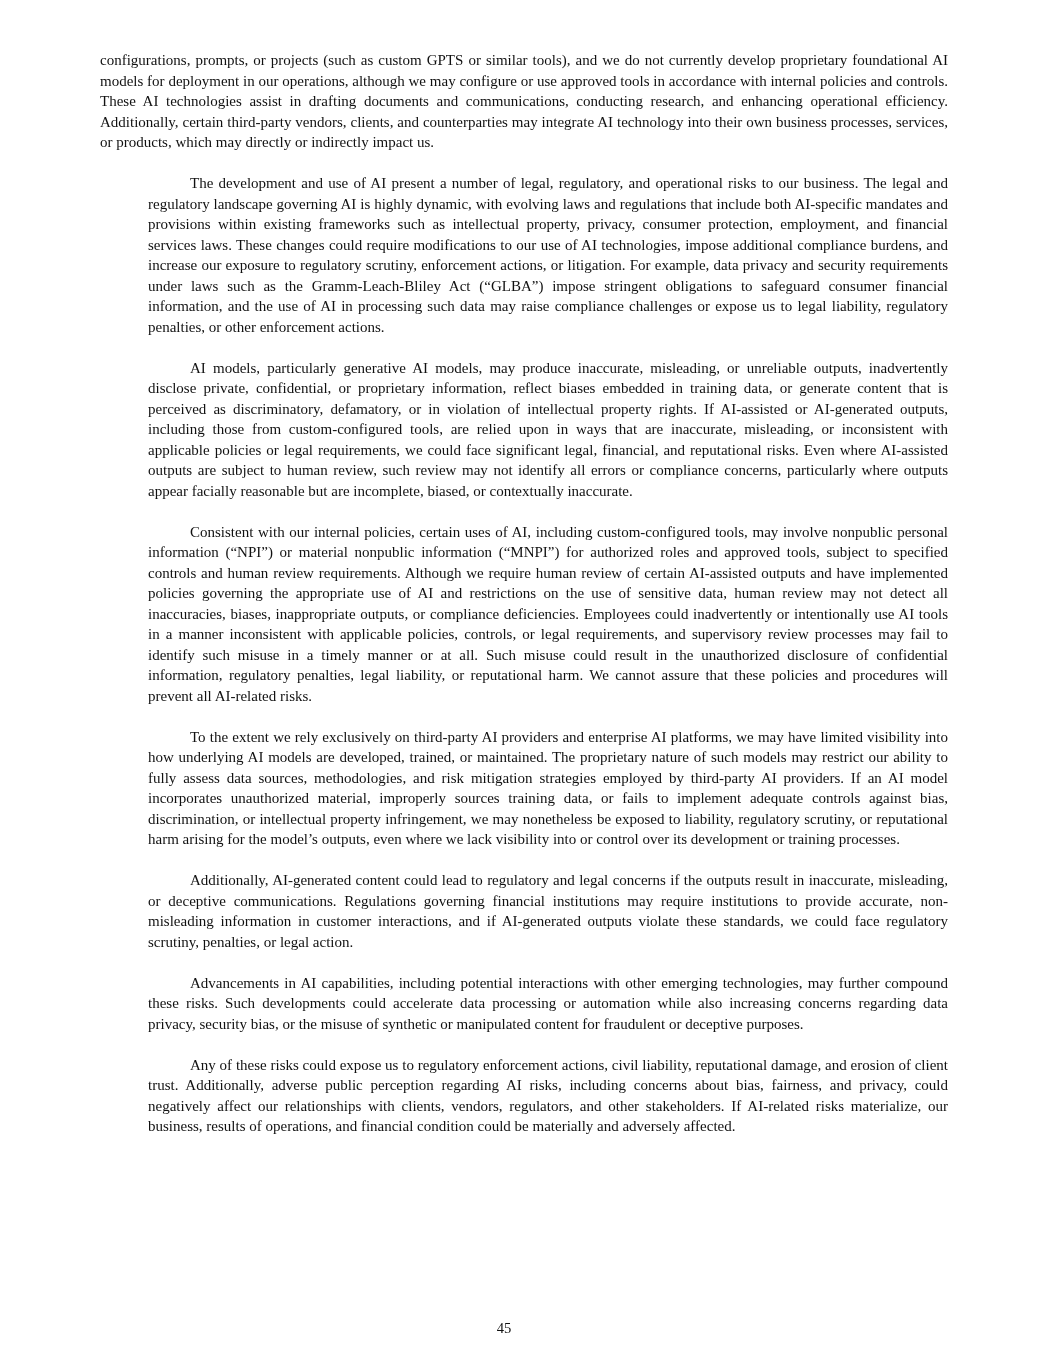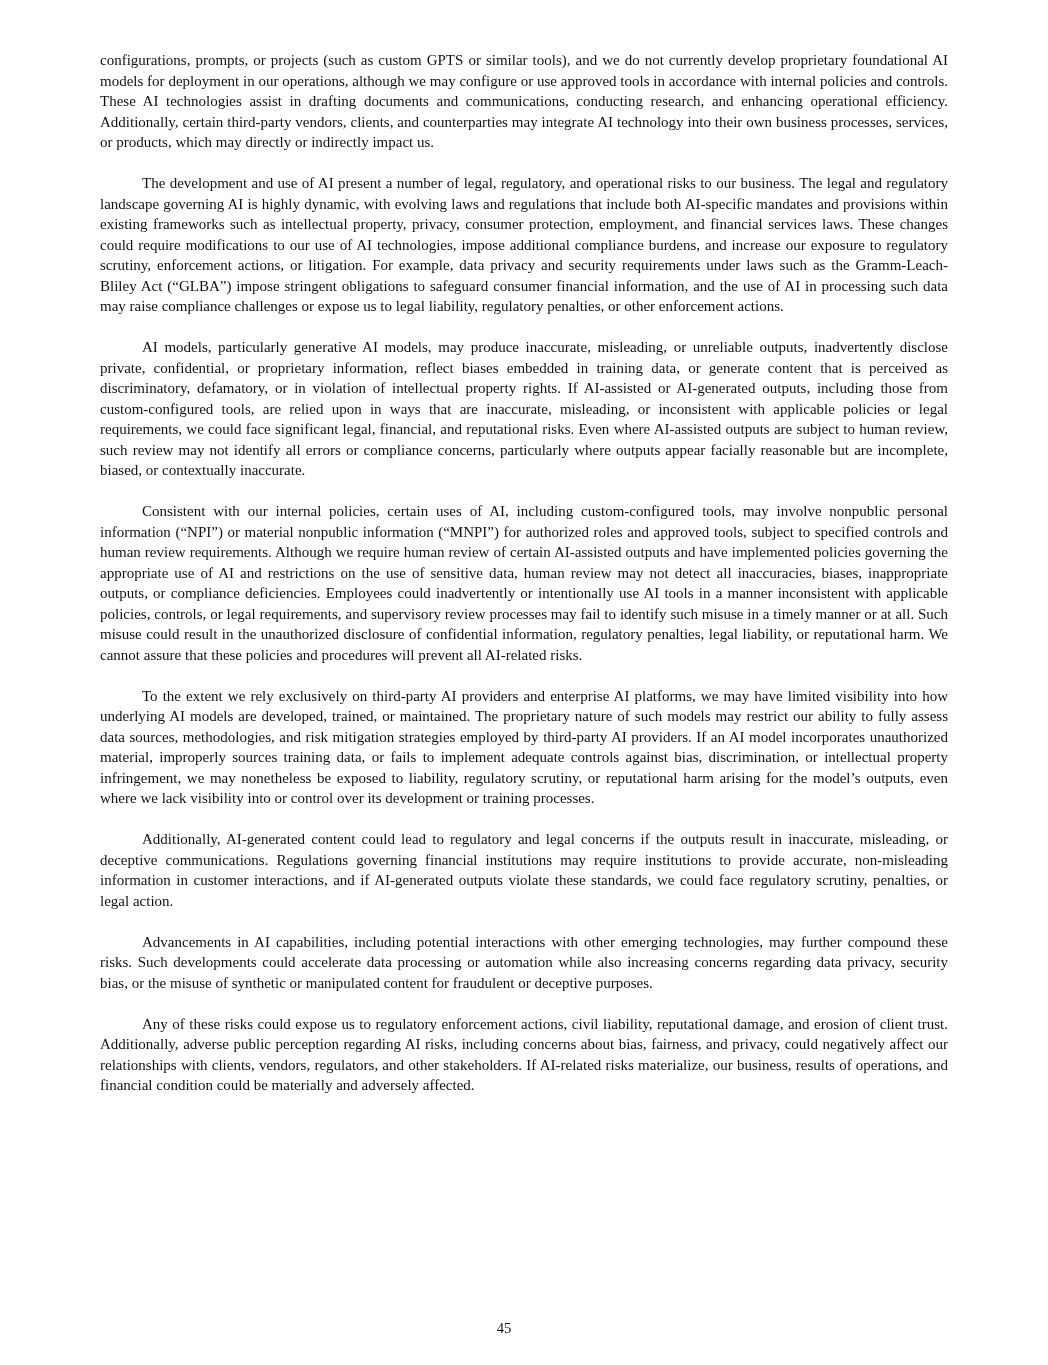--- a/index.html
+++ b/index.html
@@ -23,20 +23,21 @@
     }
     .para {
       margin: 0 0 20.5px 0;
       font-size: 15px;
       line-height: 20.5px;
       text-align: justify;
       text-indent: 0;
     }
     .para.indent {
       text-indent: 42px;
+      margin-left: 48px;
     }
     .page-number {
       position: absolute;
       left: 0;
       width: 1008px;
       top: 1318px;
       text-align: center;
       font-size: 14.6px;
       line-height: 20px;
     }

